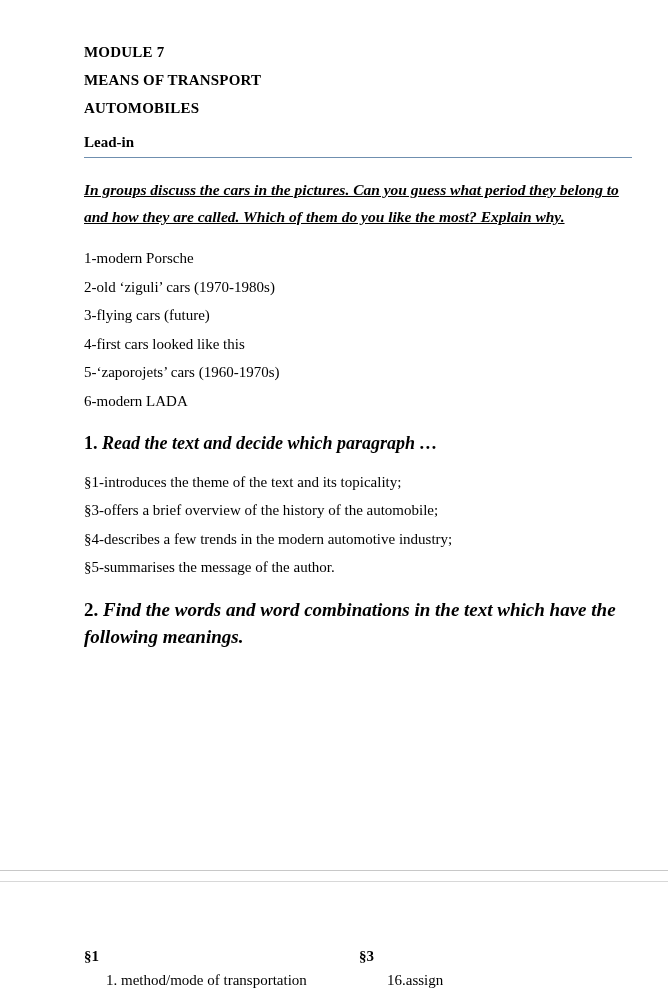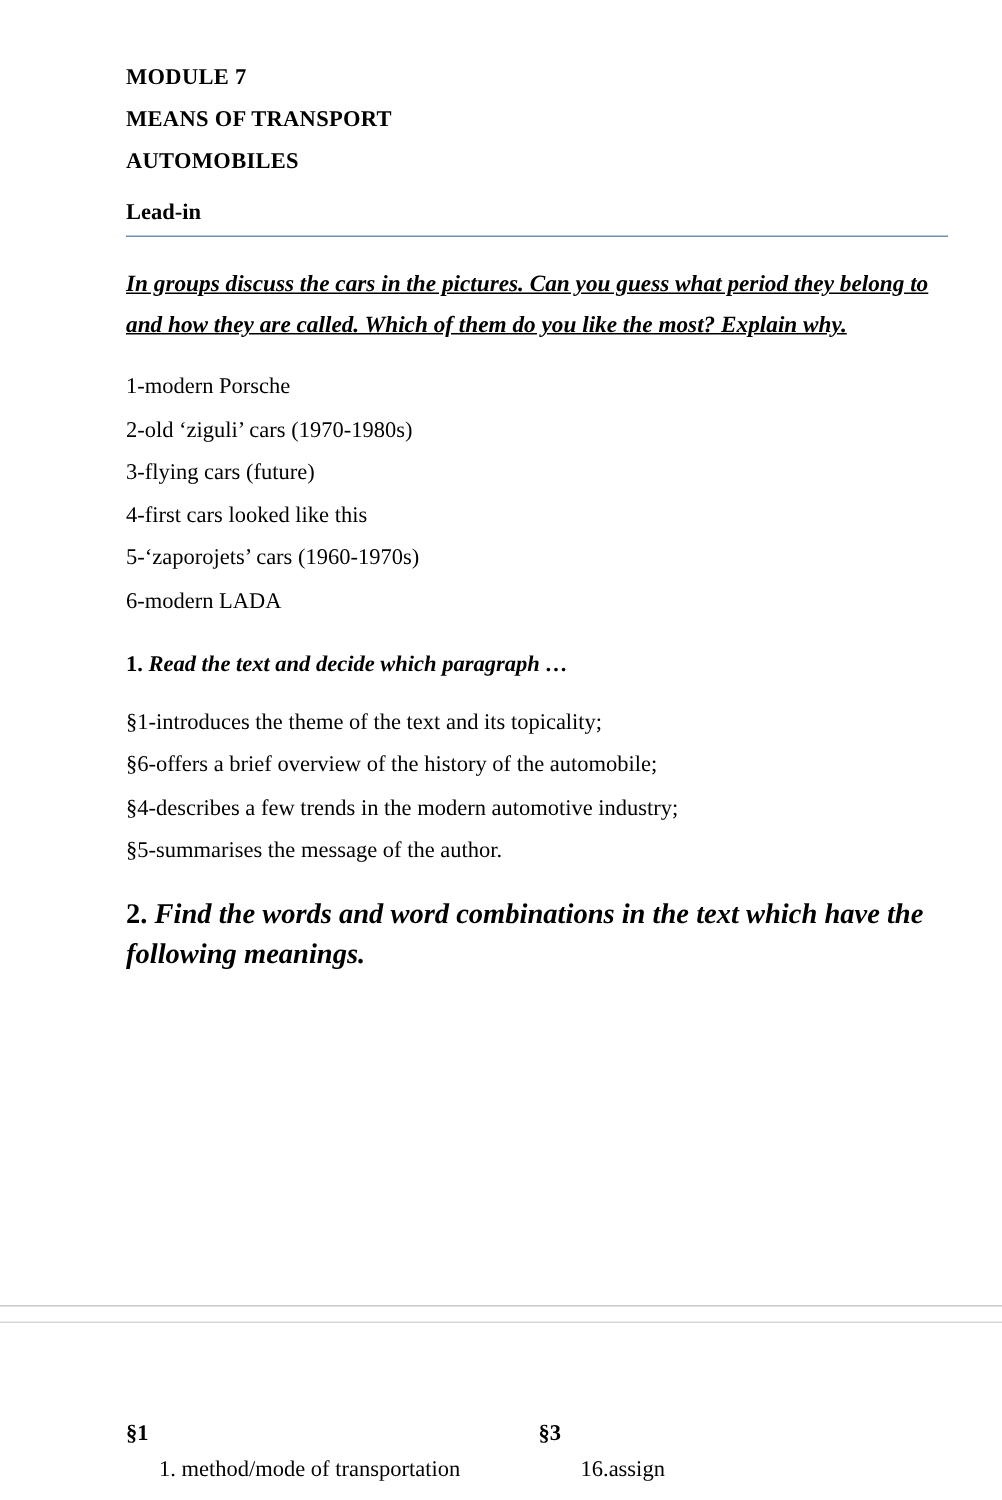--- a/index.html
+++ b/index.html
@@ -60,21 +60,21 @@
     text-decoration: underline;
   }
   .list {
     margin-top: 14px;
   }
   .list-item {
     font-size: 15px;
     line-height: 28.6px;
   }
   .task {
-    font-size: 15px;
+    font-size: 18px;
     line-height: 26px;
     margin-top: 14px;
   }
   .task .num {
     font-weight: bold;
     font-style: normal;
   }
   .task .txt {
     font-weight: bold;
     font-style: italic;
@@ -181,21 +181,21 @@
       <div class="list-item">6-modern LADA</div>
     </div>
 
     <div class="task">
       <span class="num">1.</span>
       <span class="txt">Read the text and decide which paragraph …</span>
     </div>
 
     <div class="para-list">
       <div class="para-item">§1-introduces the theme of the text and its topicality;</div>
-      <div class="para-item">§6-offers a brief overview of the history of the automobile;</div>
+      <div class="para-item">§3-offers a brief overview of the history of the automobile;</div>
       <div class="para-item">§4-describes a few trends in the modern automotive industry;</div>
       <div class="para-item">§5-summarises the message of the author.</div>
     </div>
 
     <div class="task2">
       <span class="num">2.</span>
       <span class="txt">Find the words and word combinations in the text which have the following meanings.</span>
     </div>
 
   </div>

